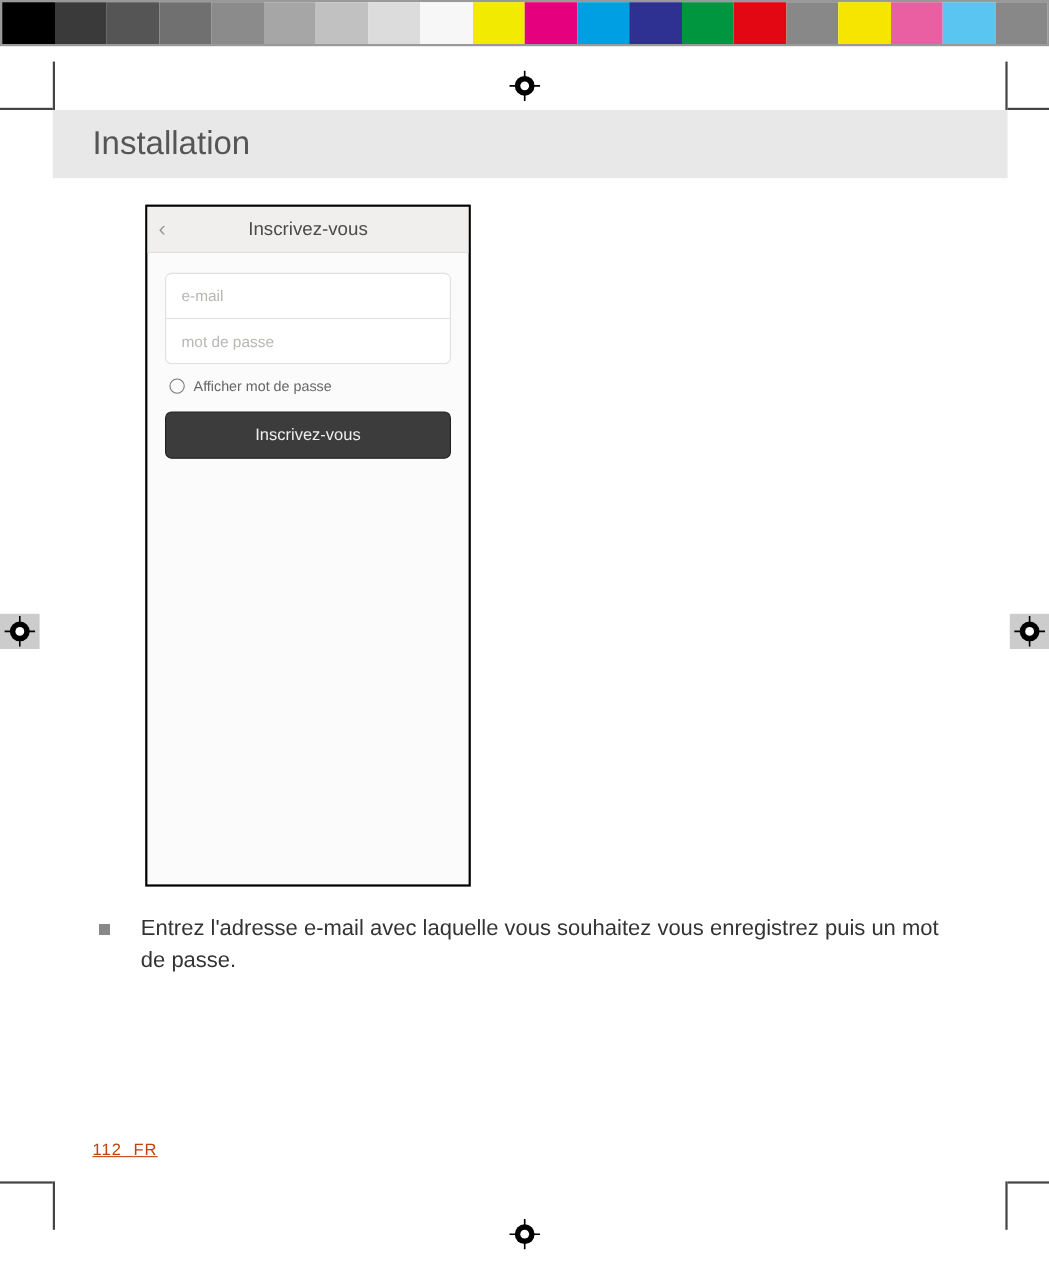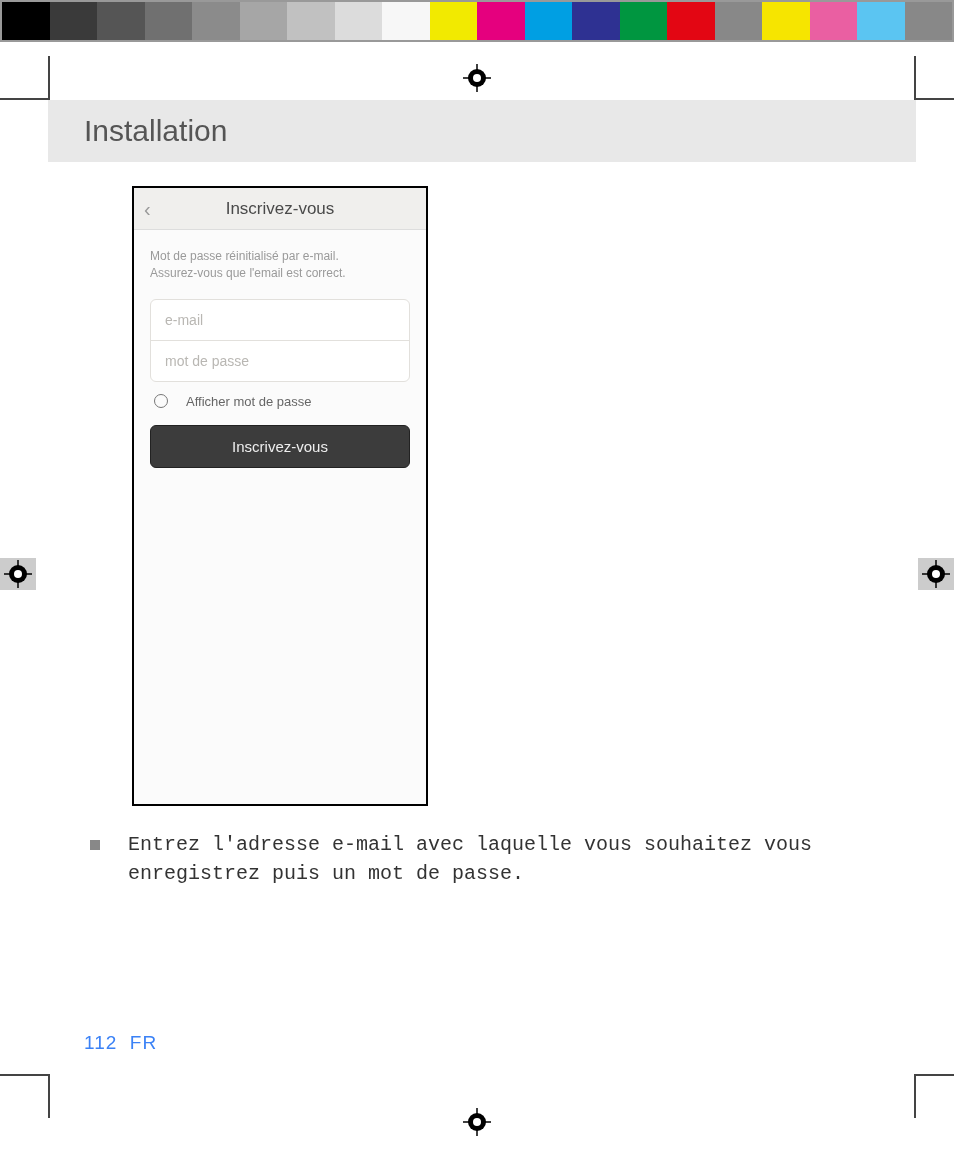--- a/index.html
+++ b/index.html
@@ -126,21 +126,21 @@
     font-size: 14px;
     color: #333;
     background: transparent;
     outline: none;
   }
   .phone-input::placeholder { color: #b9b7b3; }
   .phone-sep { height:1px; background:#e2e0dc; }
   .phone-show {
     display: flex;
     align-items: center;
-    gap: 18px;
+    gap: 8px;
     font-size: 13px;
     color: #666;
     margin: 8px 0 16px 4px;
   }
   .phone-radio {
     width: 14px; height: 14px;
     border: 1.5px solid #777;
     border-radius: 50%;
     display:inline-block;
   }
@@ -162,40 +162,40 @@
   }
   .instructions li {
     list-style: none;
     position: relative;
     padding-left: 44px;
     font-size: 20px;
     line-height: 1.45;
     color: #333;
     font-weight: 300;
     margin-bottom: 4px;
-    font-family: Liberation Mono, monospace;
   }
   .instructions li::before {
     content: "";
     position: absolute;
     left: 6px;
     top: 10px;
     width: 10px;
     height: 10px;
     background: #888;
   }
   .instructions b { font-weight: 700; }
 
   .footer {
     position: absolute;
     left: 36px;
     bottom: 20px;
-    font-size: 19px;
-    color: #3b82f6;
+    font-size: 15px;
+    color: #c2410c;
     letter-spacing: 1px;
+    text-decoration: underline;
   }
 </style>
 </head>
 <body>
 
 <div class="colorbar">
     <div style="background: rgb(0, 0, 0);"></div>
     <div style="background: rgb(58, 58, 58);"></div>
     <div style="background: rgb(85, 85, 85);"></div>
     <div style="background: rgb(112, 112, 112);"></div>
@@ -268,24 +268,20 @@
   </div>
 
   <div class="content">
 
     <div class="phone">
       <div class="phone-header">
         <span class="phone-back">‹</span>
         <span class="phone-title">Inscrivez-vous</span>
       </div>
       <div class="phone-body">
-        <div class="phone-hint">
-          <span>Mot de passe réinitialisé par e-mail.</span><br>
-          <span>Assurez-vous que l'email est correct.</span>
-        </div>
         <div class="phone-fields">
           <input class="phone-input" placeholder="e-mail" style="">
           <div class="phone-sep"></div>
           <input class="phone-input" type="password" placeholder="mot de passe" style="">
         </div>
         <div class="phone-show">
           <span class="phone-radio"></span>
           <span>Afficher mot de passe</span>
         </div>
         <div class="phone-btn">

